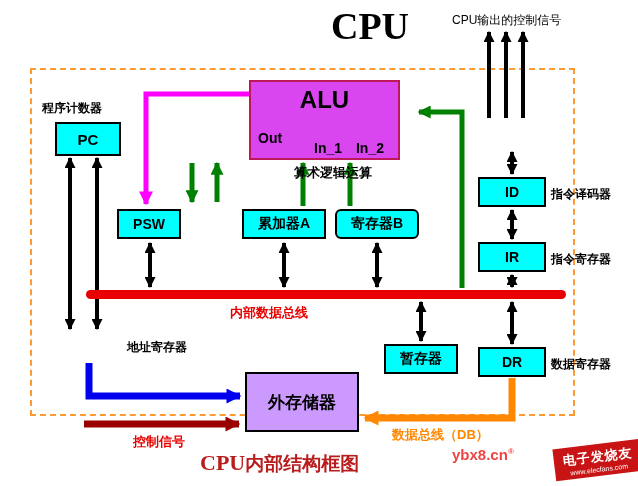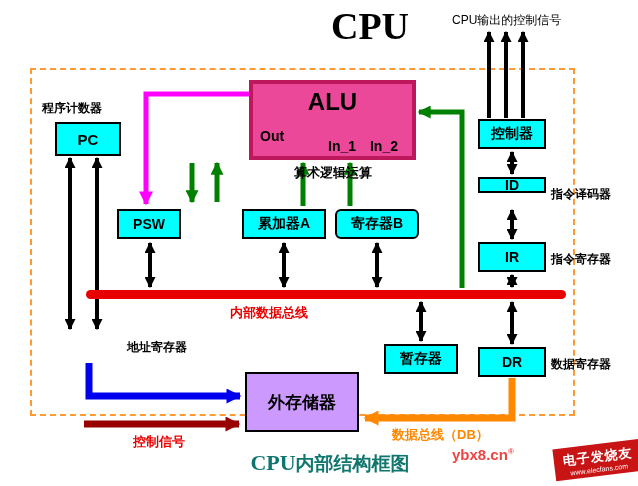--- a/index.html
+++ b/index.html
@@ -11,42 +11,42 @@
 
   svg.wires{position:absolute;left:0;top:0;width:638px;height:486px;z-index:1;pointer-events:none;}
 
   .bus{position:absolute;left:86px;top:290px;width:480px;height:9px;background:#E80000;
     border-radius:5px;z-index:2;}
 
   .box{position:absolute;background:#00FFFF;border:2px solid #000;box-sizing:border-box;
     display:flex;align-items:center;justify-content:center;font-weight:bold;font-size:14px;
     color:#000;z-index:3;white-space:nowrap;}
 
-  .alu{position:absolute;left:249px;top:80px;width:167px;height:80px;background:#ec4899;
-    border:4px solid #be185d;box-sizing:border-box;z-index:3;}
+  .alu{position:absolute;left:249px;top:80px;width:151px;height:80px;background:#d946ef;
+    border:2px solid #be185d;box-sizing:border-box;z-index:3;}
   .alu .alu-title{position:absolute;left:0;right:0;top:4px;text-align:center;
     font-size:24px;font-weight:bold;}
   .alu .alu-out{position:absolute;left:7px;bottom:12px;font-size:14px;font-weight:bold;}
   .alu .alu-in{position:absolute;right:14px;bottom:2px;font-size:14px;font-weight:bold;word-spacing:10px;}
 
   .extmem{position:absolute;left:245px;top:372px;width:114px;height:60px;background:#CC99FF;
     border:2px solid #000;box-sizing:border-box;display:flex;align-items:center;justify-content:center;
     font-weight:bold;font-size:17px;z-index:3;}
 
   .lbl{position:absolute;font-weight:bold;font-size:12px;color:#000;z-index:3;white-space:nowrap;}
   .lbl.red{color:#E80000;}
   .lbl.blue{color:#0000EE;}
   .lbl.orange{color:#FF8800;}
 
   .page-title{position:absolute;left:280px;top:4px;width:180px;text-align:center;z-index:3;
     font-family:"Liberation Serif","DejaVu Serif",serif;font-weight:bold;font-size:38px;color:#000;}
   .top-note{position:absolute;left:452px;top:12px;font-size:12px;color:#000;z-index:3;white-space:nowrap;}
 
-  .caption{position:absolute;left:200px;top:450px;width:260px;text-align:center;z-index:3;
-    color:#0f766e;white-space:nowrap;}
+  .caption{position:absolute;left:200px;top:450px;width:260px;text-align:left;z-index:3;
+    color:#b91c1c;white-space:nowrap;}
   .caption .cap-en{font-family:"Liberation Serif","DejaVu Serif",serif;font-weight:bold;font-size:22px;}
   .caption .cap-zh{font-weight:bold;font-size:19px;}
 
   .ybx{position:absolute;left:452px;top:446px;font-weight:bold;font-size:15px;color:#ef4444;z-index:4;}
   .ybx sup{font-size:8px;}
   .stamp{position:absolute;right:-4px;bottom:10px;width:88px;padding:4px 0 3px 0;background:#C81414;
     color:#fff;text-align:center;transform:rotate(-7deg);z-index:4;}
   .stamp .brand{font-size:13px;font-weight:bold;letter-spacing:1px;}
   .stamp .url{font-size:7px;}
 </style>
@@ -125,22 +125,21 @@
 
   <div class="lbl" style="left:42px;top:100px;">程序计数器</div>
   <div class="box" style="left:55px;top:122px;width:66px;height:34px;font-size:15px;">PC</div>
   <div class="box" style="left:117px;top:209px;width:64px;height:30px;">PSW</div>
   <div class="lbl" style="left:127px;top:339px;">地址寄存器</div>
 
   <div class="box" style="left:242px;top:209px;width:84px;height:30px;">累加器A</div>
   <div class="box" style="left:335px;top:209px;width:84px;height:30px;border-radius:6px;">寄存器B</div>
   <div class="box" style="left:384px;top:344px;width:74px;height:30px;">暂存器</div>
 
-  <div class="box" style="left:478px;top:119px;width:68px;height:30px;">控制器</div>
-  <div class="box" style="left:478px;top:177px;width:68px;height:16px;">ID</div>
+  <div class="box" style="left:478px;top:177px;width:68px;height:30px;">ID</div>
   <div class="lbl" style="left:551px;top:186px;">指令译码器</div>
   <div class="box" style="left:478px;top:242px;width:68px;height:30px;">IR</div>
   <div class="lbl" style="left:551px;top:251px;">指令寄存器</div>
   <div class="box" style="left:478px;top:347px;width:68px;height:30px;">DR</div>
   <div class="lbl" style="left:551px;top:356px;">数据寄存器</div>
 
   <div class="lbl red" style="left:230px;top:304px;font-size:13px;">内部数据总线</div>
   <div class="lbl red" style="left:133px;top:433px;font-size:13px;">控制信号</div>
   <div class="lbl orange" style="left:392px;top:426px;font-size:13px;">数据总线（DB）</div>
 

